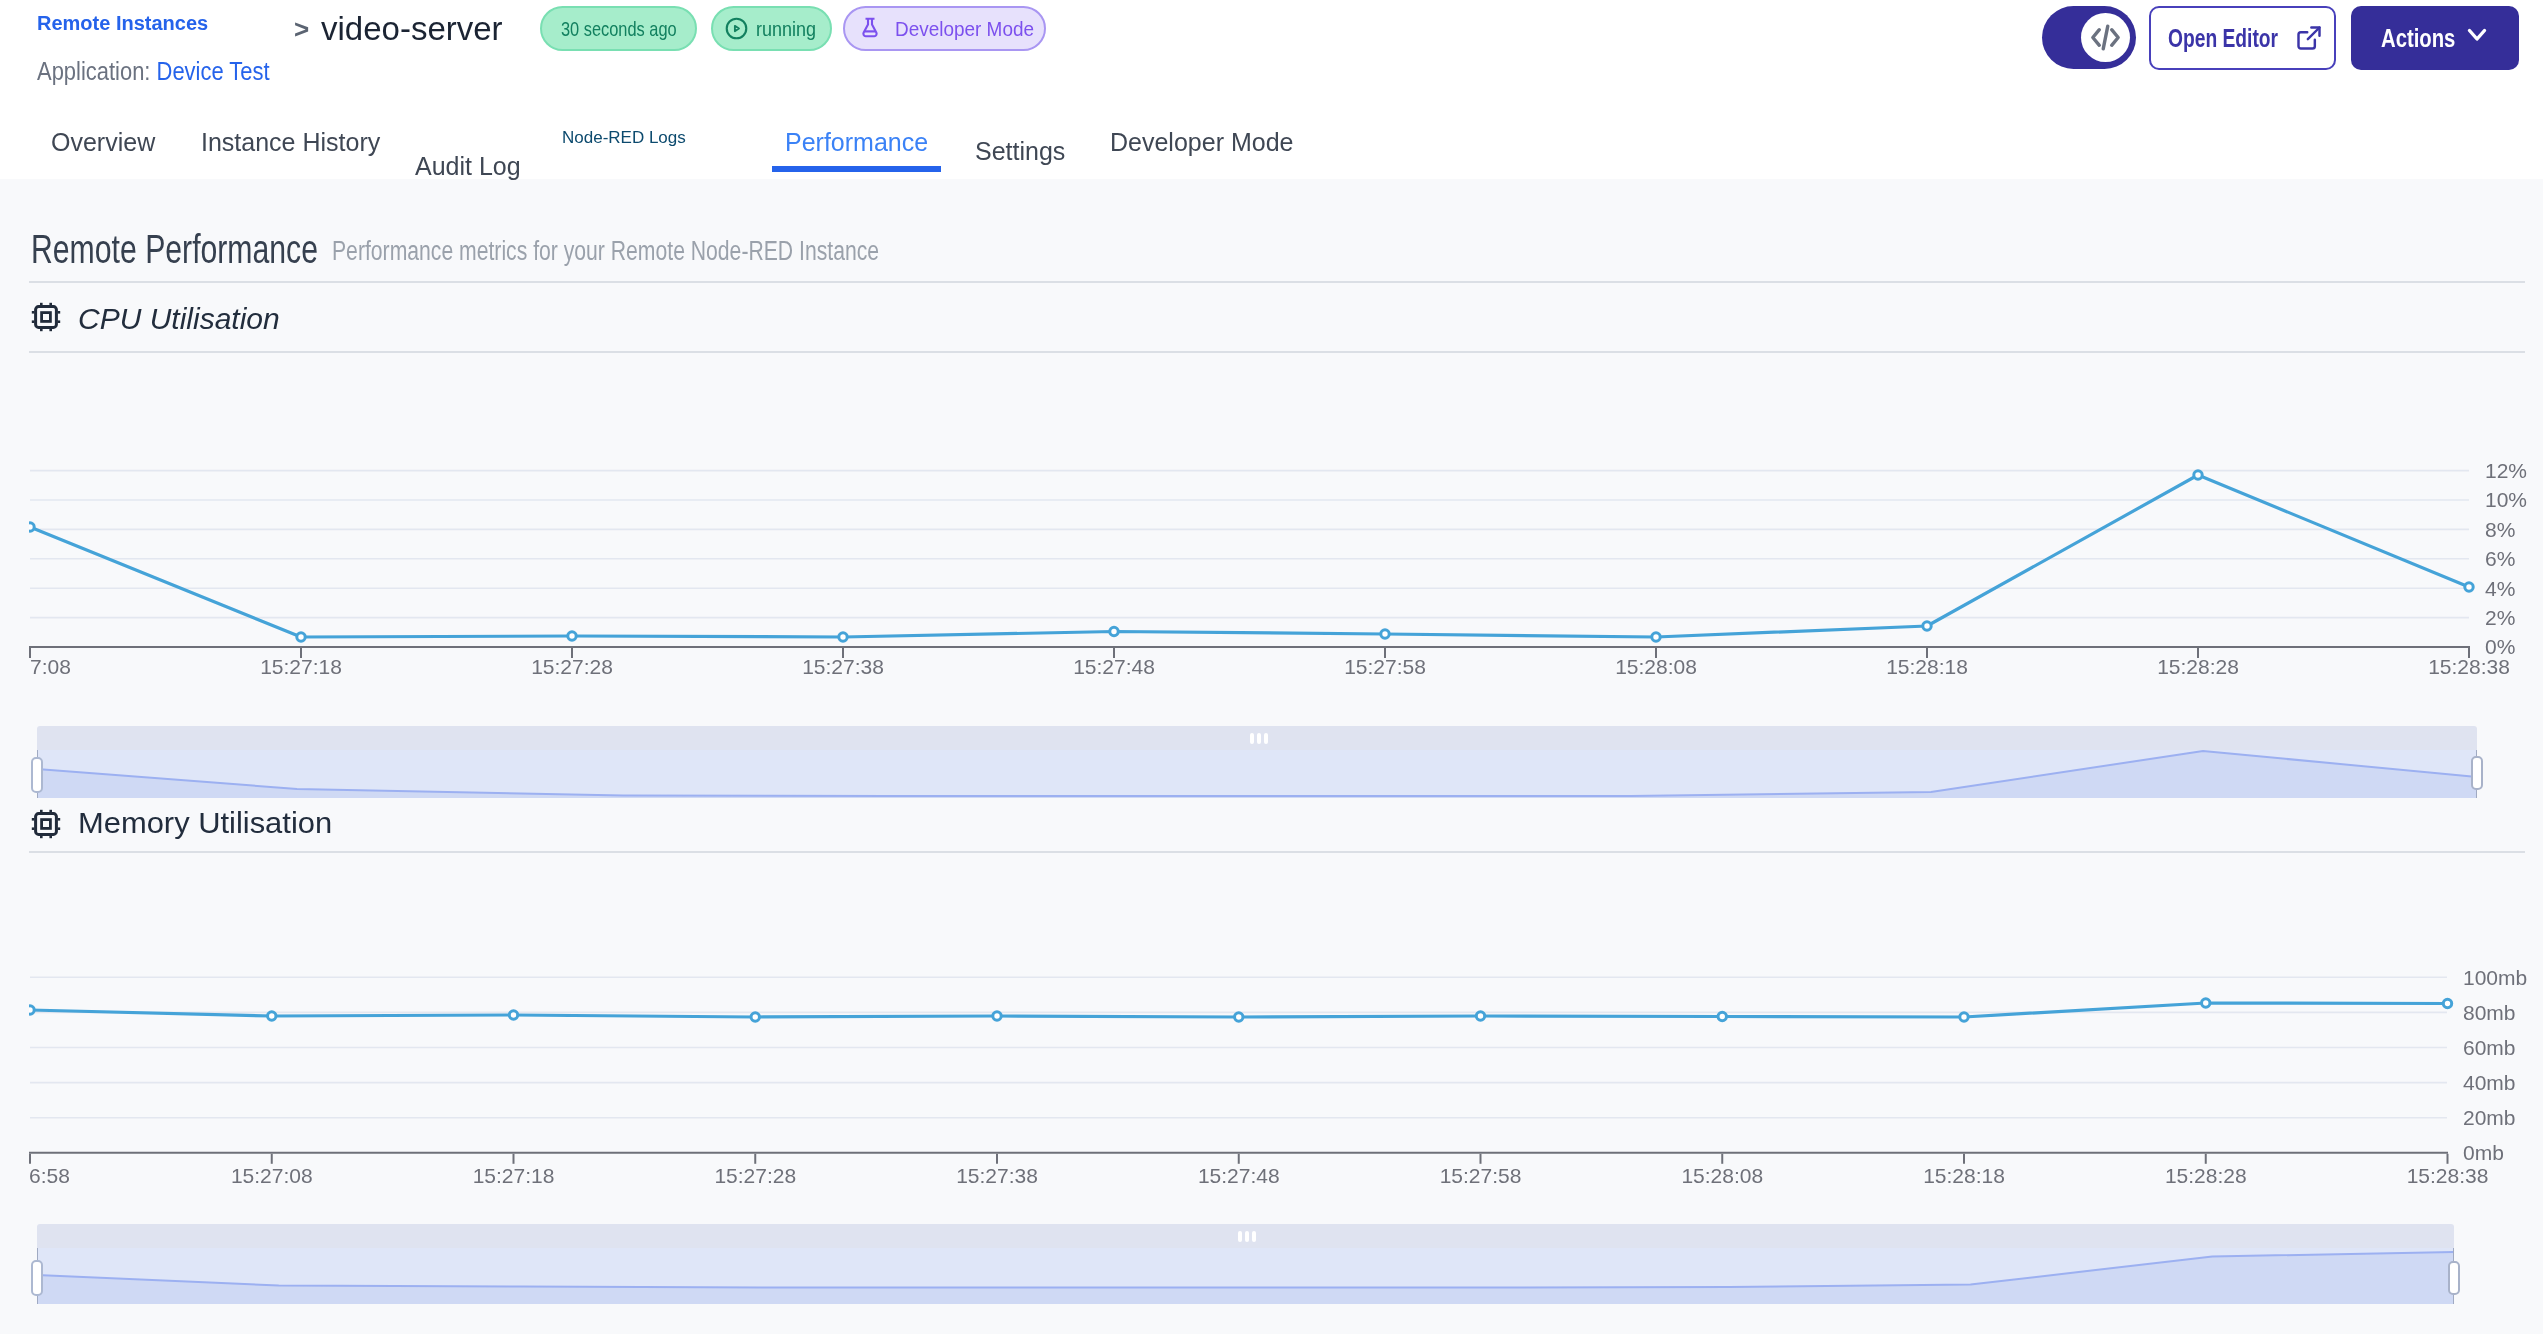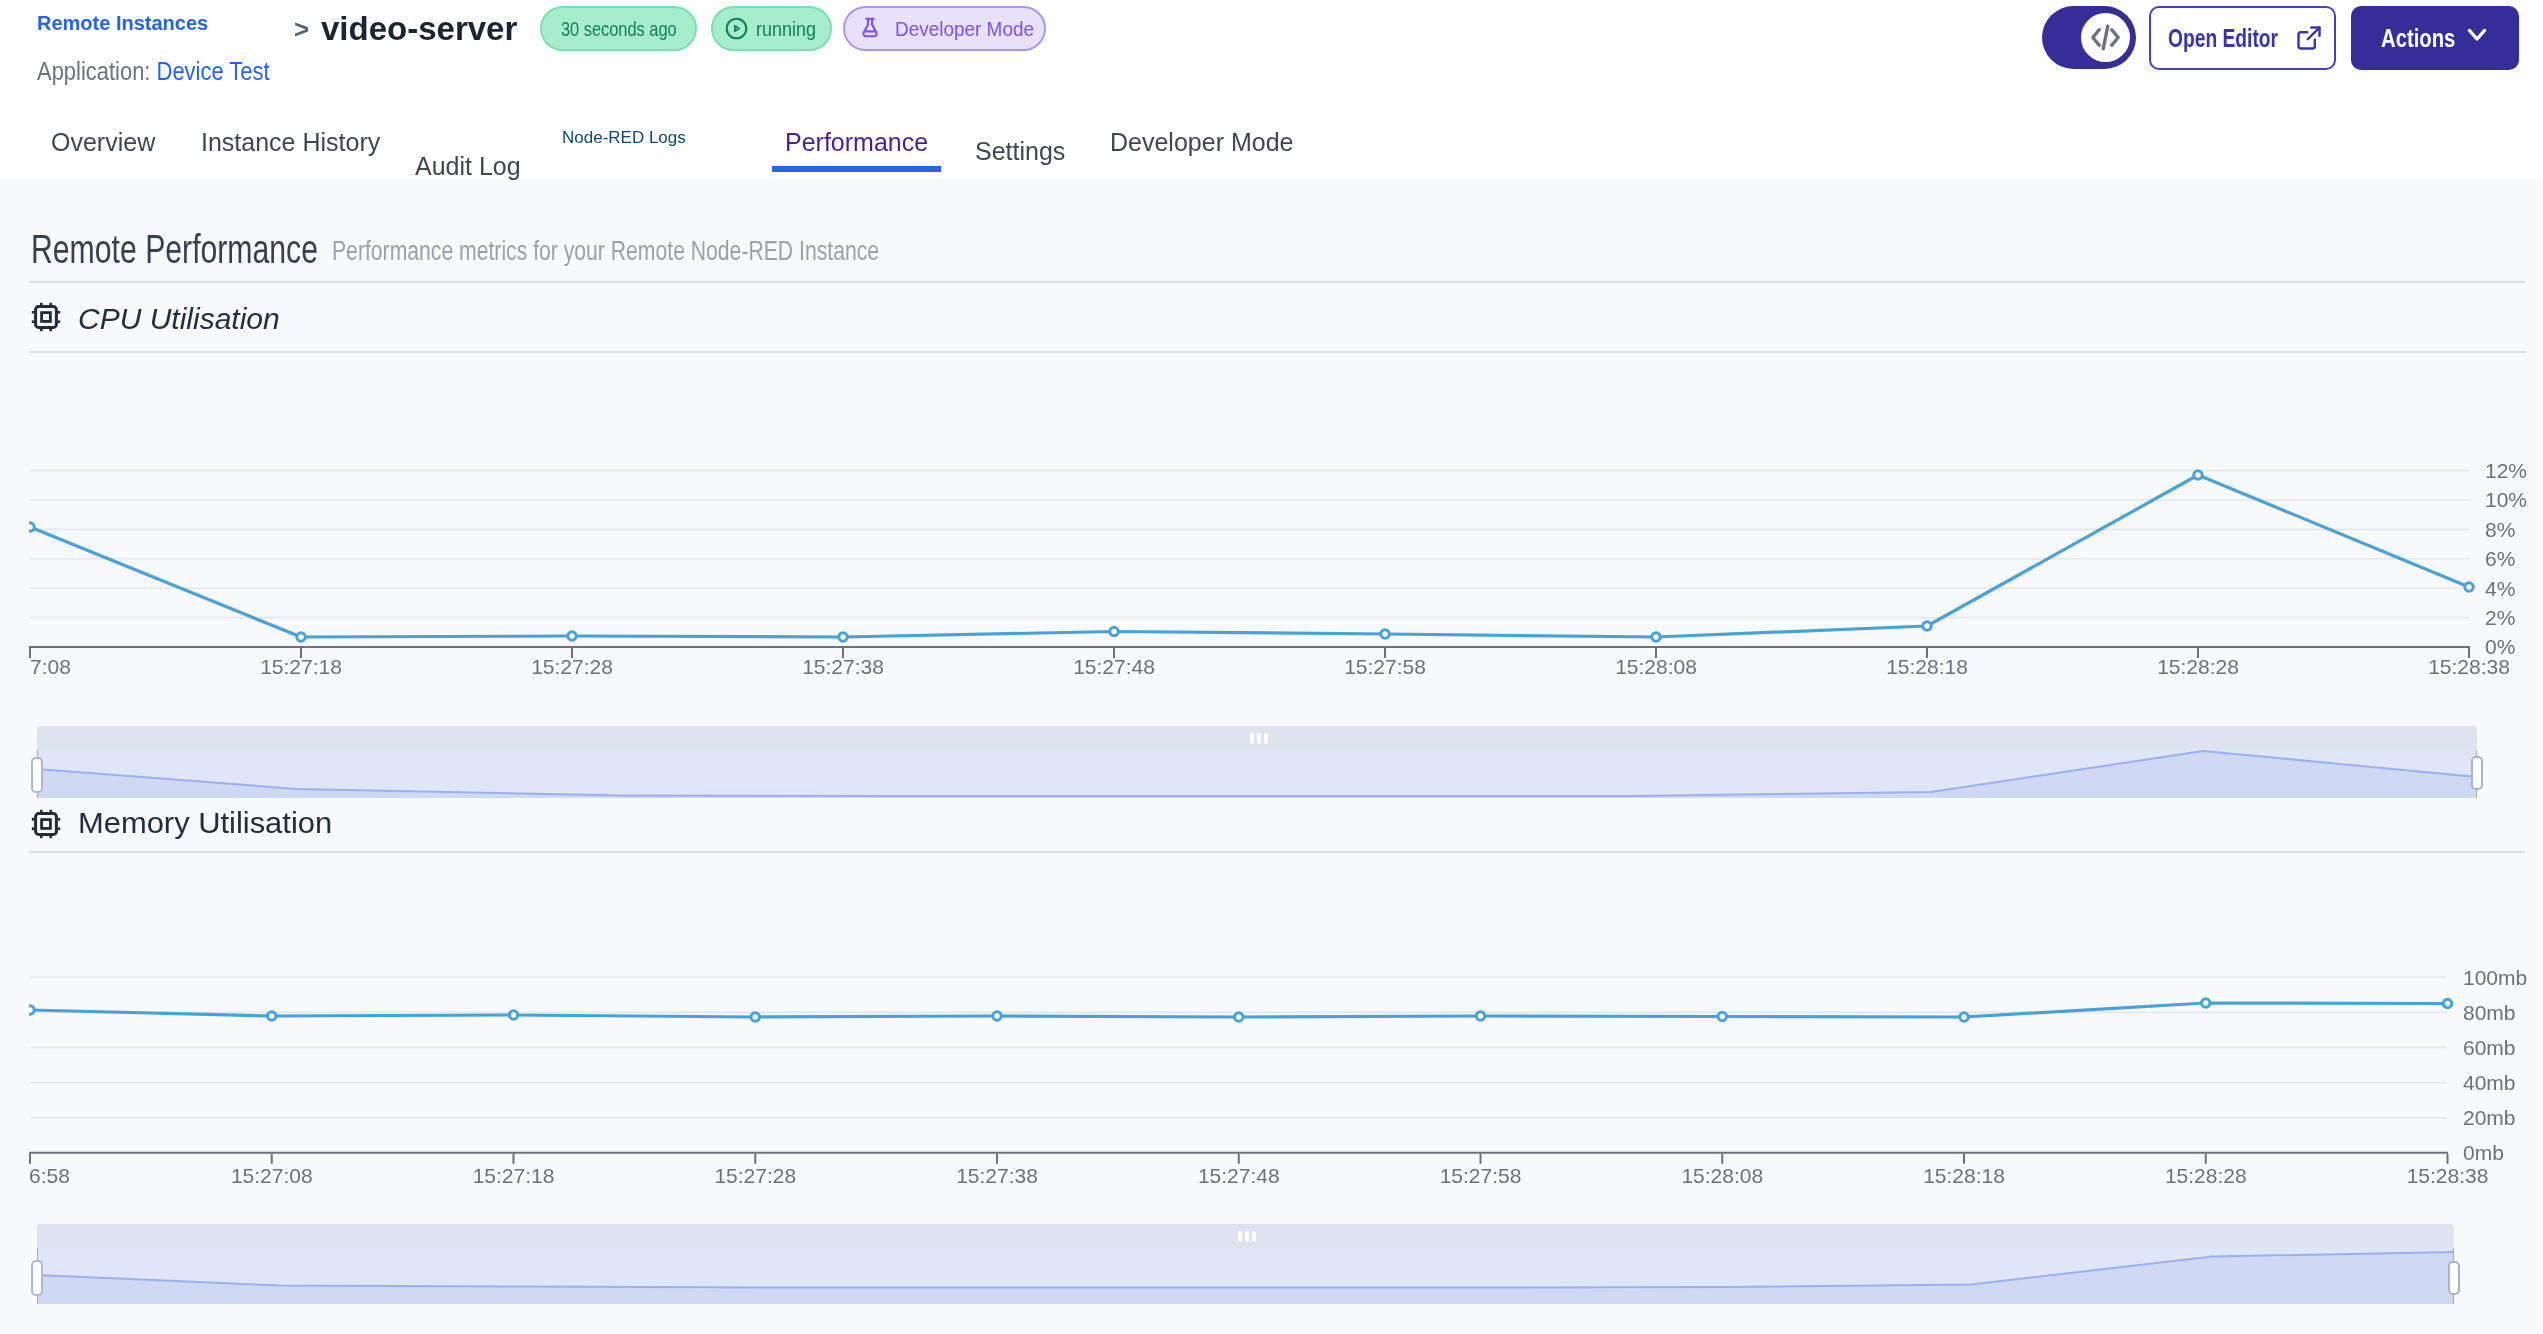--- a/index.html
+++ b/index.html
@@ -7,21 +7,21 @@
   .abs { position:absolute; }
   .sx { transform-origin:left center; white-space:nowrap; }
 </style>
 </head>
 <body>
 
   <div class="abs" style="left:0;top:179px;width:2543px;height:1155px;background:#f8f9fb"></div>
 
   <div class="abs sx" style="left:37px;top:12px;font-size:20px;font-weight:700;color:#2563eb;">Remote Instances</div>
   <div class="abs sx" style="left:294px;top:14px;font-size:26px;font-weight:600;color:#5b6472;">&gt;</div>
-  <div class="abs sx" style="left:321px;top:10px;font-size:33px;font-weight:700;color:#1b2433;">video-server</div>
+  <div class="abs sx" style="left:321px;top:10px;font-size:33px;font-weight:400;color:#1b2433;">video-server</div>
 
   <div class="abs" style="left:540px;top:6px;width:157px;height:45px;background:#a6edcb;border:2px solid #79dfb2;border-radius:23px;"></div>
   <div class="abs sx" style="left:561px;top:17px;font-size:21px;font-weight:500;color:#12805f;transform:scaleX(0.78);">30 seconds ago</div>
 
   <div class="abs" style="left:711px;top:6px;width:121px;height:45px;background:#a6edcb;border:2px solid #79dfb2;border-radius:23px;"></div>
   <svg class="abs" style="left:725px;top:17px" width="23" height="23" viewBox="0 0 24 24" fill="none" stroke="#12805f" stroke-width="2.2">
     <circle cx="12" cy="12" r="10.2"></circle>
     <path d="M10.3 9.2 L14.6 12 L10.3 14.8 Z" stroke-width="1.9" stroke-linejoin="round"></path>
   </svg>
   <div class="abs sx" style="left:756px;top:17px;font-size:21px;font-weight:500;color:#12805f;transform:scaleX(0.856);">running</div>
@@ -54,21 +54,21 @@
   <div class="abs" style="left:2351px;top:6px;width:168px;height:64px;background:#352e99;border-radius:10px;"></div>
   <div class="abs sx" style="left:2381px;top:23px;font-size:26px;font-weight:700;color:#ffffff;transform:scaleX(0.78);">Actions</div>
   <svg class="abs" style="left:2467px;top:28px" width="20" height="14" viewBox="0 0 20 14" fill="none" stroke="#ffffff" stroke-width="3.4" stroke-linecap="round" stroke-linejoin="round">
     <path d="M2.5 2.5 L10 11 L17.5 2.5"></path>
   </svg>
 
   <div class="abs sx" style="left:51px;top:128px;font-size:25px;color:#3f4754;">Overview</div>
   <div class="abs sx" style="left:201px;top:128px;font-size:25px;color:#3f4754;">Instance History</div>
   <div class="abs sx" style="left:415px;top:128px;font-size:25px;color:#3f4754;margin-top:24px;">Audit Log</div>
   <div class="abs sx" style="left:562px;top:128px;font-size:17px;color:#0c4a6e;">Node-RED Logs</div>
-  <div class="abs sx" style="left:785px;top:128px;font-size:25px;color:#4c1d95;">Performance</div>
+  <div class="abs sx" style="left:785px;top:128px;font-size:25px;color:#3b82f6;">Performance</div>
   <div class="abs sx" style="left:975px;top:137px;font-size:25px;color:#3f4754;">Settings</div>
   <div class="abs sx" style="left:1110px;top:128px;font-size:25px;color:#3f4754;">Developer Mode</div>
   <div class="abs" style="left:772px;top:166px;width:169px;height:6px;background:#2563eb;"></div>
 
   <div class="abs sx" style="left:31px;top:227px;font-size:40px;font-weight:500;color:#36404f;transform:scaleX(0.755);">Remote Performance</div>
   <div class="abs sx" style="left:332px;top:236px;font-size:27px;color:#9aa1ab;transform:scaleX(0.784);">Performance metrics for your Remote Node-RED Instance</div>
 
   <div class="abs" style="left:29px;top:281px;width:2496px;height:2px;background:#dbdfe5;"></div>
   <svg class="abs" style="left:31px;top:302px" width="30" height="30" viewBox="0 0 30 30" fill="none" stroke="#212b3a">
     <g stroke-width="2.6">

